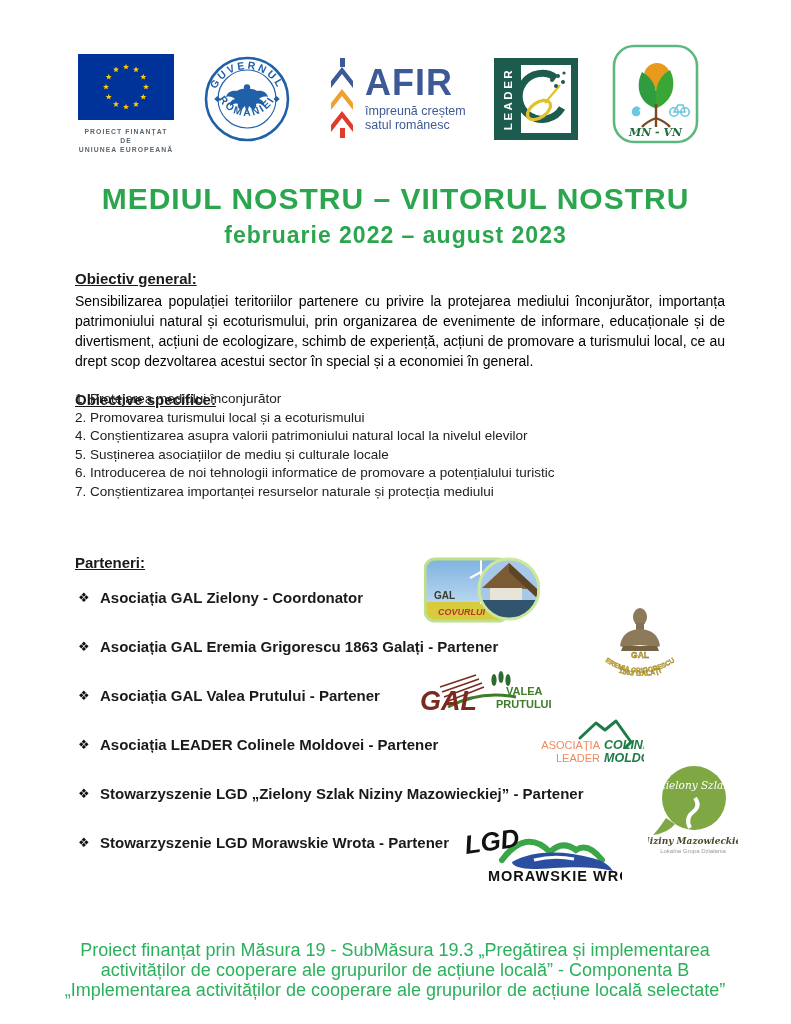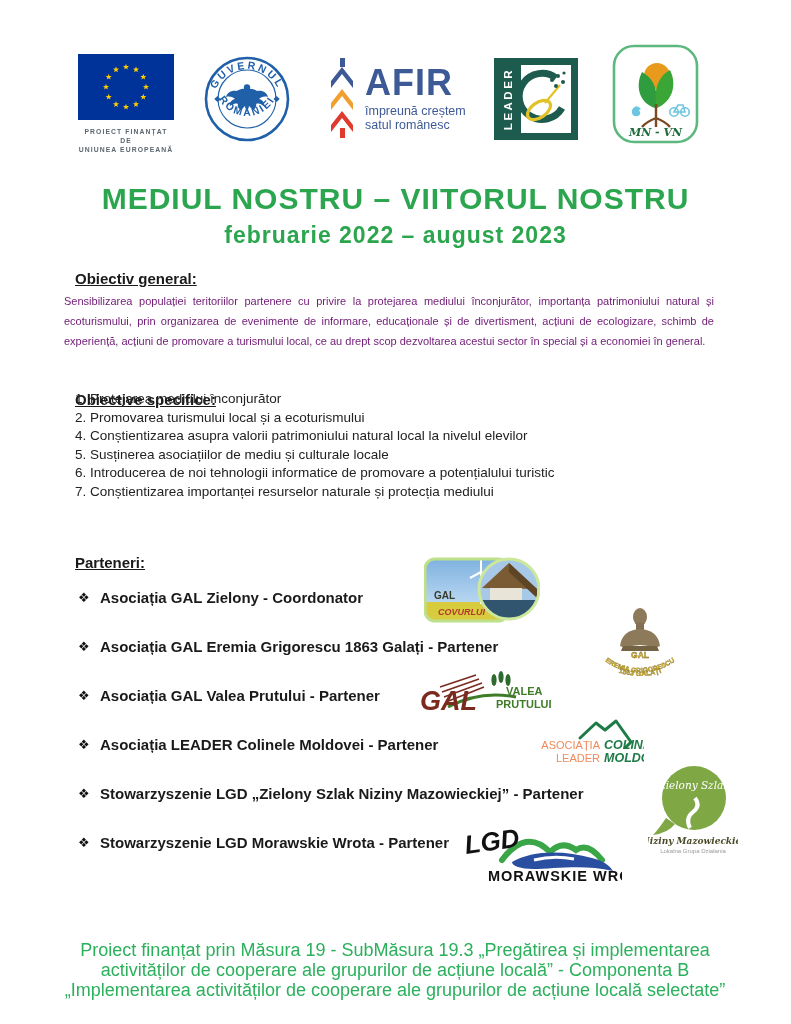--- a/index.html
+++ b/index.html
@@ -18,22 +18,22 @@
 
   
   .doc-title{position:absolute;left:0;top:182px;width:100%;text-align:center;
              font-size:30px;font-weight:bold;letter-spacing:1px;color:#2BA64E;}
   .doc-subtitle{position:absolute;left:0;top:222px;width:100%;text-align:center;
              font-size:23px;font-weight:bold;letter-spacing:1px;color:#2BA64E;}
 
   
   .section-heading{position:absolute;left:75px;font-size:15px;font-weight:bold;
                    text-decoration:underline;color:#1a1a1a;}
-  .paragraph{position:absolute;left:64px;top:291px;width:650px;text-align:justify;
-             font-size:11px;line-height:20px;color:#701a75;}
+  .paragraph{position:absolute;left:75px;top:291px;width:650px;text-align:justify;
+             font-size:14px;line-height:20px;color:#000000;}
   .obj-list{position:absolute;left:75px;top:390px;font-size:13.5px;line-height:18.5px;color:#222;}
   .obj-list div{white-space:nowrap;}
 
   
   .partner-row{position:absolute;left:78px;display:flex;align-items:flex-start;white-space:nowrap;}
   .bullet{font-size:13px;color:#111;width:22px;flex:0 0 22px;line-height:19px;}
   .plabel{font-size:15px;font-weight:bold;color:#1a1a1a;line-height:19px;}
 
   .partner-logo{position:absolute;}
 

